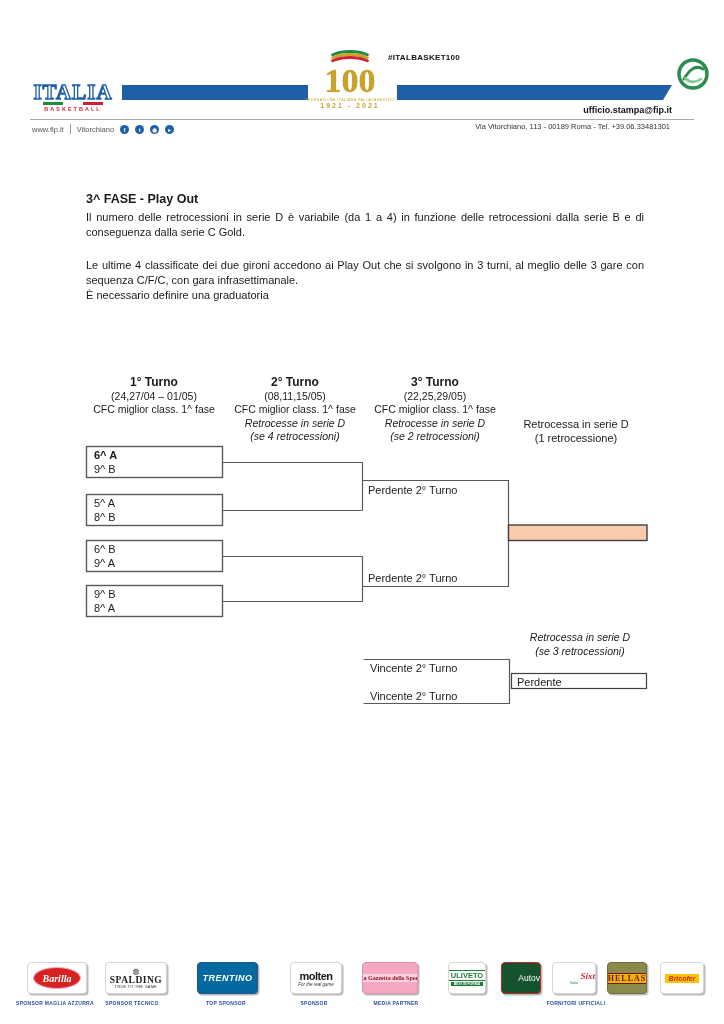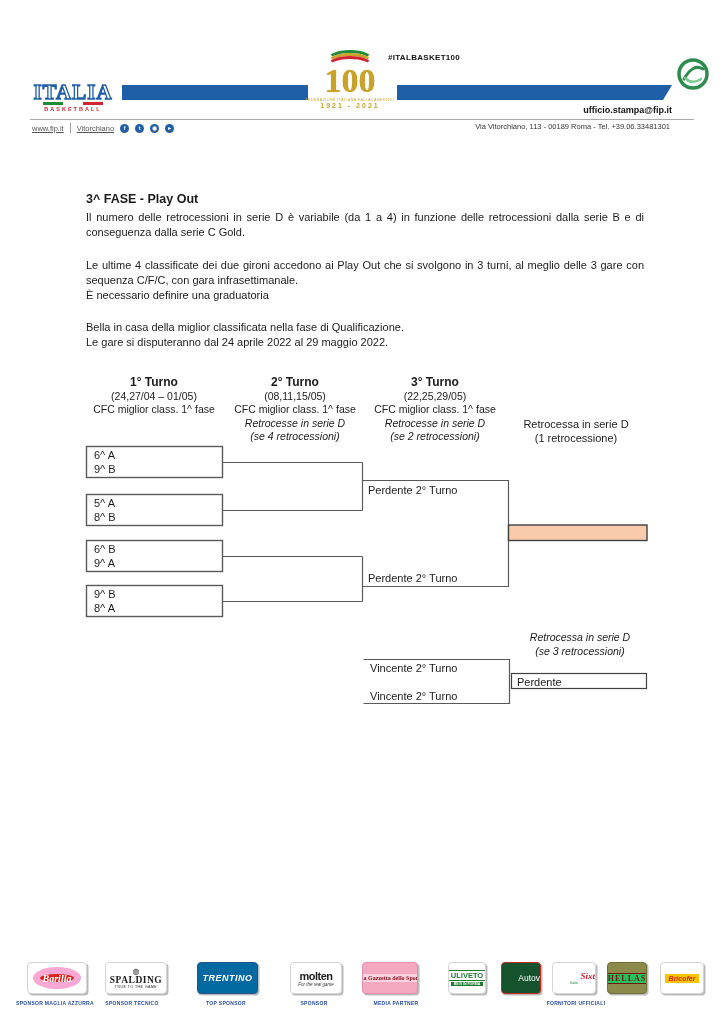--- a/index.html
+++ b/index.html
@@ -35,22 +35,22 @@
   .cent .num { font-family:"Liberation Serif", serif; font-weight:bold; 
     font-size:34px; line-height:34px; color:#c9a227; text-shadow:0 0 1px #a8831c; }
   .cent .fed { font-size:3.5px; color:#c9a227; letter-spacing:.5px; white-space:nowrap; }
   .cent .years { font-size:7px; font-weight:bold; color:#c9a227; letter-spacing:2px; }
   .hashtag { left:388px; top:53px; font-size:8px; font-weight:bold; color:#111; letter-spacing:.3px; }
 
   .green-logo { left:676px; top:57px; width:34px; height:34px; }
   .press-mail { right:52px; top:105px; font-size:9px; font-weight:bold; color:#111; }
   .hairline { left:30px; top:119px; width:664px; height:1px; background:#aaaaaa; }
 
-  .contact-left { left:32px; top:122px; height:12px; display:flex; align-items:center; gap:6px;
-    font-size:7.5px; color:#555;text-decoration:underline; }
+  .contact-left { left:32px; top:122px; height:12px; display:flex; align-items:flex-end; gap:6px;
+    font-size:7.5px; color:#555; }
   .contact-left .sep { width:1px; height:10px; background:#999; }
   .soc { width:9px; height:9px; border-radius:50%; background:#1f5fa8; color:#fff;
     font-size:5.5px; font-weight:bold; display:flex; align-items:center; justify-content:center; }
   .address { right:54px; top:122px; font-size:7.5px; color:#333; }
 
   
   .doc-title { left:86px; top:192px; font-size:12.5px; font-weight:bold; }
   .para { left:86px; width:558px; font-size:11px; line-height:15px; }
   .p1 { top:210px; text-align:justify; }
   .p2 { top:258px; text-align:justify; }
@@ -73,40 +73,40 @@
   
   .spbox { top:962px; height:32px; background:#fff; border:1px solid #d5d5d5;
     border-radius:4px; box-shadow:1.5px 1.5px 0 #bbb;
     display:flex; flex-direction:column; align-items:center; justify-content:center; overflow:hidden; }
   .caption { top:1000px; font-size:5px; font-weight:bold; color:#2b4ea0; letter-spacing:.3px;
     text-align:center; width:90px; margin-left:-45px; }
 
   .barilla-oval { background:#d6231f; color:#fff; border-radius:50%; width:48px; height:22px;
     display:flex; align-items:center; justify-content:center;
     font-family:"Liberation Serif", serif; font-style:italic; font-weight:bold; font-size:10px;
-    border:7px solid #f9a8d4; }
+    border:1px solid #f9a8d4; }
   .spalding-ball { font-size:8px; line-height:7px; }
   .spalding-word { font-family:"Liberation Serif", serif; font-weight:bold; font-size:9.5px; letter-spacing:.5px; }
   .spalding-tag { font-size:3.5px; letter-spacing:.5px; color:#222; }
   .trentino { background:#0369a1; color:#fff; font-style:italic; font-weight:bold; font-size:9px;
     letter-spacing:.5px; border-color:#24508c; }
   .molten-word { font-weight:bold; font-size:11px; letter-spacing:-.5px; }
   .molten-tag { font-size:4.5px; font-style:italic; color:#333; }
   .gazzetta { background:#f5a9c0; border-color:#e090ab; }
   .gazzetta .gz { background:#fdd3e0; color:#8c1020; font-family:"Liberation Serif", serif;
     font-weight:bold; font-size:6px; padding:1px 3px; white-space:nowrap; }
   .uliveto-word { color:#1c7a33; font-weight:bold; font-size:7.5px; border:1px solid #1c7a33;
     padding:0 2px; }
   .uliveto-tag { font-size:3.5px; font-weight:bold; color:#fff; background:#1c7a33; padding:0 3px; margin-top:1px; }
   .autovia { background:#14532d; color:#fff; font-weight:normal; font-size:8.5px; border-color:#c4281f;padding-left:24px; }
   .sixtus-word { color:#cf2333; font-family:"Liberation Serif", serif; font-style:italic;
     font-weight:bold; font-size:9px;margin-left:36px; }
   .sixtus-sub { font-size:3.5px; color:#1c7a33; }
   .hellas { background:#8a8a4a; border-color:#6f6f3a; }
-  .hellas .hl { color:#7a1212; background:#22c55e; font-family:"Liberation Serif", serif;
+  .hellas .hl { color:#7a1212; background:#eab308; font-family:"Liberation Serif", serif;
     font-weight:bold; font-size:8px; padding:0 3px; letter-spacing:1px; border:1px solid #7a1212; }
   .bricofer { }
   .bricofer .bc { background:#f7c600; color:#d6231f; font-weight:bold; font-style:italic;
     font-size:7px; padding:1px 4px; }
 </style>
 </head>
 <body>
 
 <div class="page">
 
@@ -149,24 +149,20 @@
     <span class="soc">◉</span>
     <span class="soc">▸</span>
   </div>
   <div class="abs address">Via Vitorchiano, 113 - 00189 Roma - Tel. +39.06.33481301</div>
 
   <div class="abs doc-title">3^ FASE - Play Out</div>
   <div class="abs para p1">Il numero delle retrocessioni in serie D è variabile (da 1 a 4) in funzione delle retrocessioni dalla serie B e di conseguenza dalla serie C Gold.</div>
   <div class="abs para p2">
     <div>Le ultime 4 classificate dei due gironi accedono ai Play Out che si svolgono in 3 turni, al meglio delle 3 gare con sequenza C/F/C, con gara infrasettimanale.</div>
     <div class="nojust">È necessario definire una graduatoria</div>
-  </div>
-  <div class="abs para p3">
-    <div>Bella in casa della miglior classificata nella fase di Qualificazione.</div>
-    <div>Le gare si disputeranno dal 24 aprile 2022 al 29 maggio 2022.</div>
   </div>
 
   <div class="abs colhead ch1">
     <div class="t">1° Turno</div>
     <div>(24,27/04 – 01/05)</div>
     <div>CFC miglior class. 1^ fase</div>
   </div>
   <div class="abs colhead ch2">
     <div class="t">2° Turno</div>
     <div>(08,11,15/05)</div>
@@ -200,21 +196,21 @@
       <path d="M222.5 601.5 H362.5"></path>
       <path d="M362.5 462.5 V510.5"></path>
       <path d="M362.5 556.5 V601.5"></path>
       <path d="M362.5 480.5 H508.5 V586.5 H362.5"></path>
       <path d="M363.5 659.5 H509.5 V703.5 H363.5"></path>
     </g>
     <rect x="508.5" y="525" width="138.5" height="15.5" fill="#F8CBAD" stroke="#404040" stroke-width="1.4"></rect>
     <rect x="511.5" y="673.5" width="135" height="15" fill="#ffffff" stroke="#404040" stroke-width="1.2"></rect>
   </svg>
 
-  <div class="abs btxt" style="left:94px;top:448px;">6^ A</div>
+  <div class="abs btxt" style="left:94px;top:448px;font-weight:bold;">6^ A</div>
   <div class="abs btxt" style="left:94px;top:462px;">9^ B</div>
   <div class="abs btxt" style="left:94px;top:496px;">5^ A</div>
   <div class="abs btxt" style="left:94px;top:510px;">8^ B</div>
   <div class="abs btxt" style="left:94px;top:542px;">6^ B</div>
   <div class="abs btxt" style="left:94px;top:556px;">9^ A</div>
   <div class="abs btxt" style="left:94px;top:587px;">9^ B</div>
   <div class="abs btxt" style="left:94px;top:601px;">8^ A</div>
 
   <div class="abs btxt" style="left:368px;top:483px;">Perdente 2° Turno</div>
   <div class="abs btxt" style="left:368px;top:571px;">Perdente 2° Turno</div>

